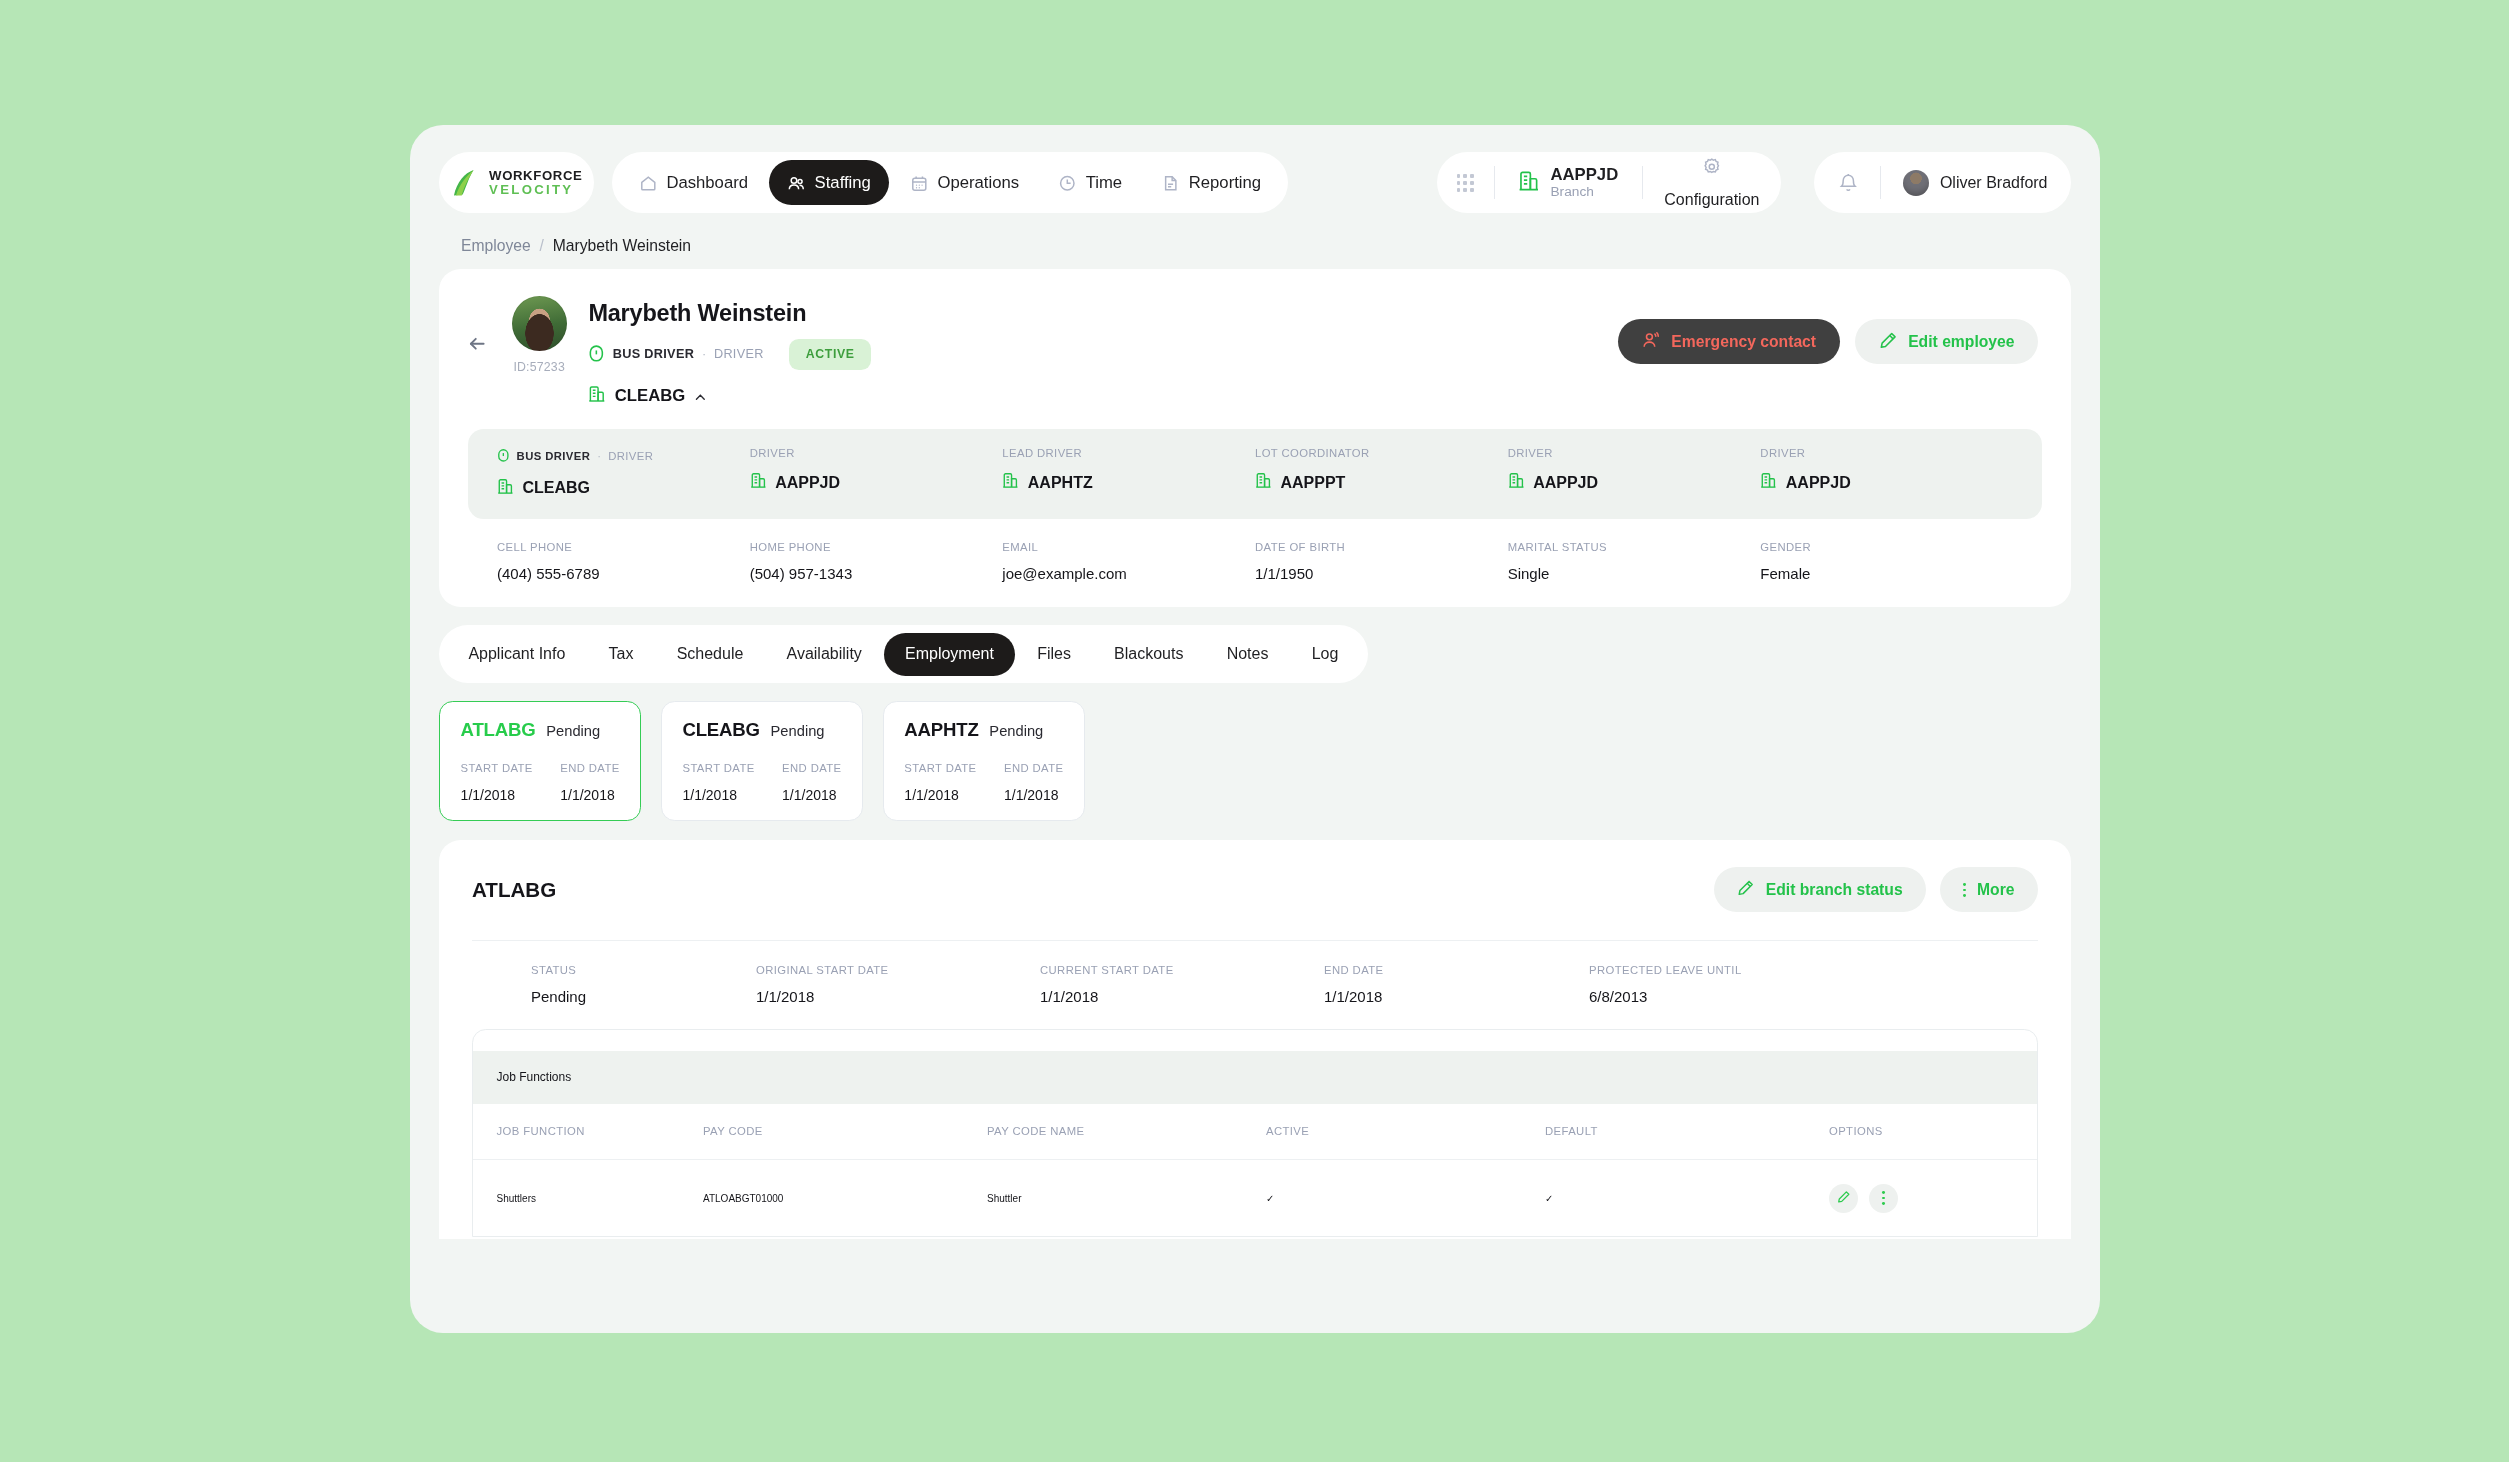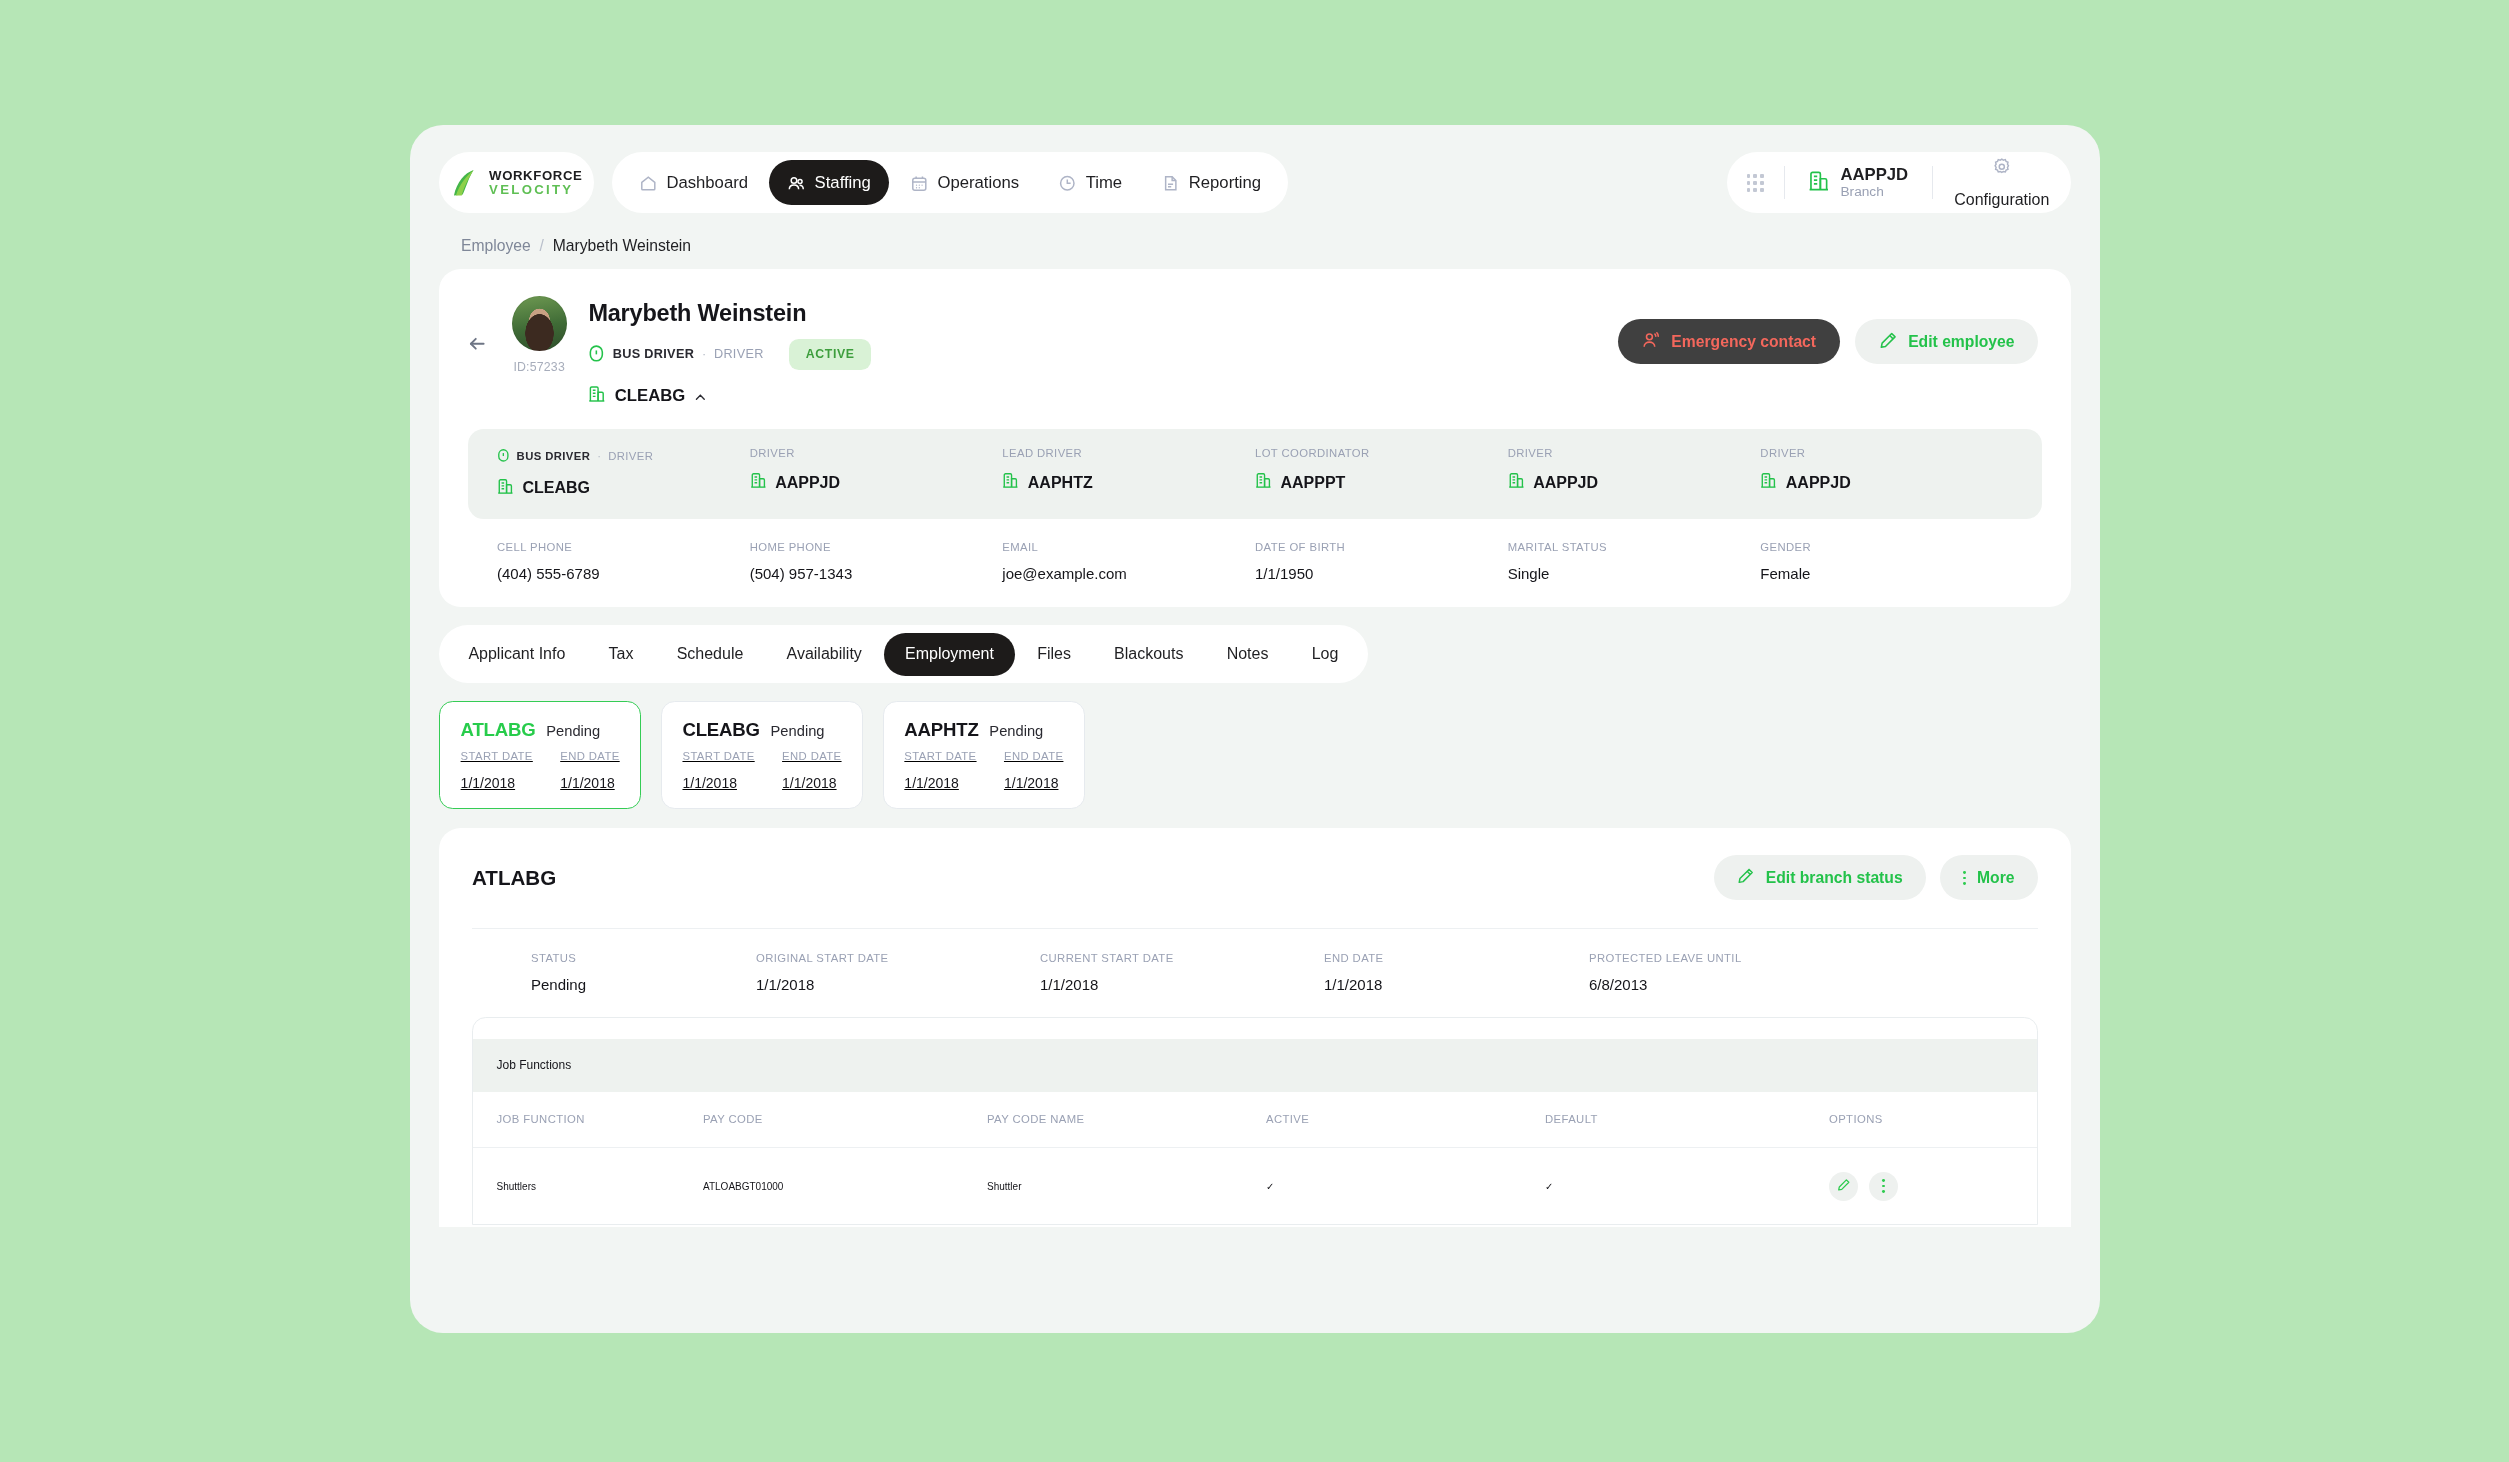--- a/index.html
+++ b/index.html
@@ -171,21 +171,21 @@
   .branch-cards { display: flex; gap: 19.6px; margin: 17.6px 0 0 29px; }
   .bcard {
     background: #ffffff; border: 1px solid #e6eaee; border-radius: 13.7px;
     padding: 16.7px 20.6px 16.7px 20.6px; min-width: 194px; cursor: pointer;
   }
   .bcard.sel { border: 1.5px solid #35cc55; }
   .bcard-top { display: flex; align-items: baseline; gap: 10.8px; }
   .bcard-code { font-size: 18.6px; font-weight: 700; color: #15151a; letter-spacing: -0.2px; }
   .bcard.sel .bcard-code { color: #27cc4b; }
   .bcard-status { font-size: 14.7px; color: #2a2a31; }
-  .bcard-dates { display: flex; gap: 27.4px; margin-top: 7px; text-decoration: underline; }
+  .bcard-dates { display: flex; gap: 27.4px; margin-top: 19px; }
   .bd-label { font-size: 11.3px; color: #9aa1b4; letter-spacing: 0.4px; line-height: 1.45; }
   .bd-val { font-size: 14px; color: #15151a; margin-top: 10.8px; }
 
   
   .detail { margin: 19.6px 29px 0 29px; background: #ffffff; border-radius: 21.6px 21.6px 0 0; padding-bottom: 2px; }
   .detail-head { display: flex; align-items: center; padding: 27.4px 33px 0 33px; }
   .detail-title { font-size: 20.6px; font-weight: 700; color: #15151a; }
   .detail-actions { margin-left: auto; display: flex; gap: 13.7px; }
   .btn-soft { background: #eef1ef; color: #23c24a; }
   .hr { height: 1px; background: #edf0f2; margin: 27.4px 33px 0 33px; }
@@ -324,20 +324,32 @@
         <span>
           <svg width="19.6" height="19.6" viewBox="0 0 20 20" fill="none" stroke="#aeb4c6" stroke-width="1.5">
             <circle cx="10" cy="10" r="2.6"></circle>
             <path d="M10 2.2 l1.6 1 2-.5 .8 1.9 1.9 .8 -.5 2 1 1.6 -1 1.6 .5 2 -1.9 .8 -.8 1.9 -2-.5 -1.6 1 -1.6-1 -2 .5 -.8-1.9 -1.9-.8 .5-2 -1-1.6 1-1.6 -.5-2 1.9-.8 .8-1.9 2 .5 Z"></path>
           </svg>
         </span>
         <span>Configuration</span>
       </div>
     </div>
 
+    <div class="user-pill">
+      <span class="bell">
+        <svg width="20.6" height="20.6" viewBox="0 0 21 21" fill="none" stroke="#aeb4c6" stroke-width="1.5">
+          <path d="M10.5 2.4 a5.2 5.2 0 0 0-5.2 5.2 c0 4.4-1.6 5.8-1.6 5.8 H17.3 s-1.6-1.4-1.6-5.8 A5.2 5.2 0 0 0 10.5 2.4 Z"></path>
+          <path d="M8.8 16.6 a2 2 0 0 0 3.4 0"></path>
+            <path d="M10.5 1 V2.4"></path>
+        </svg>
+      </span>
+      <span class="vdiv" style="margin-right:21.6px;"></span>
+      <span class="avatar"></span>
+      <span class="user-name">Oliver Bradford</span>
+    </div>
   </div>
 
   
   <div class="breadcrumb">
     <span class="crumb-link">Employee</span>
     <span class="sep">/</span>
     <span class="crumb-cur">Marybeth Weinstein</span>
   </div>
 
   

